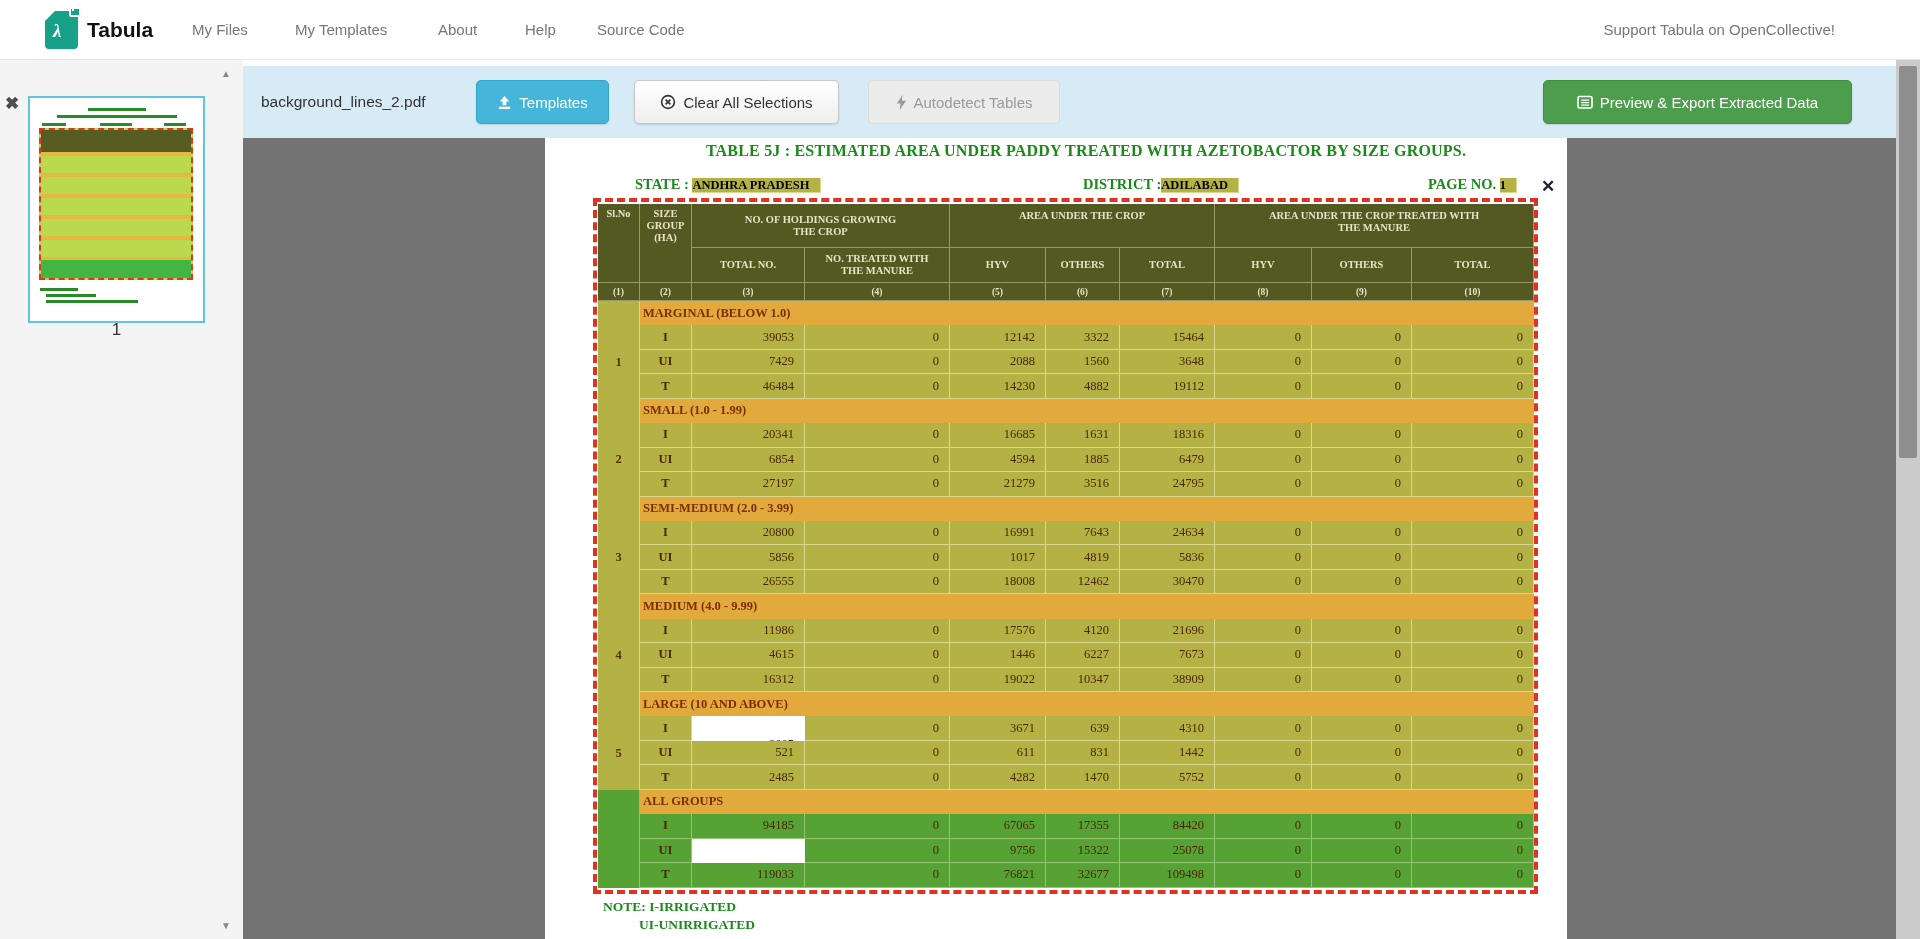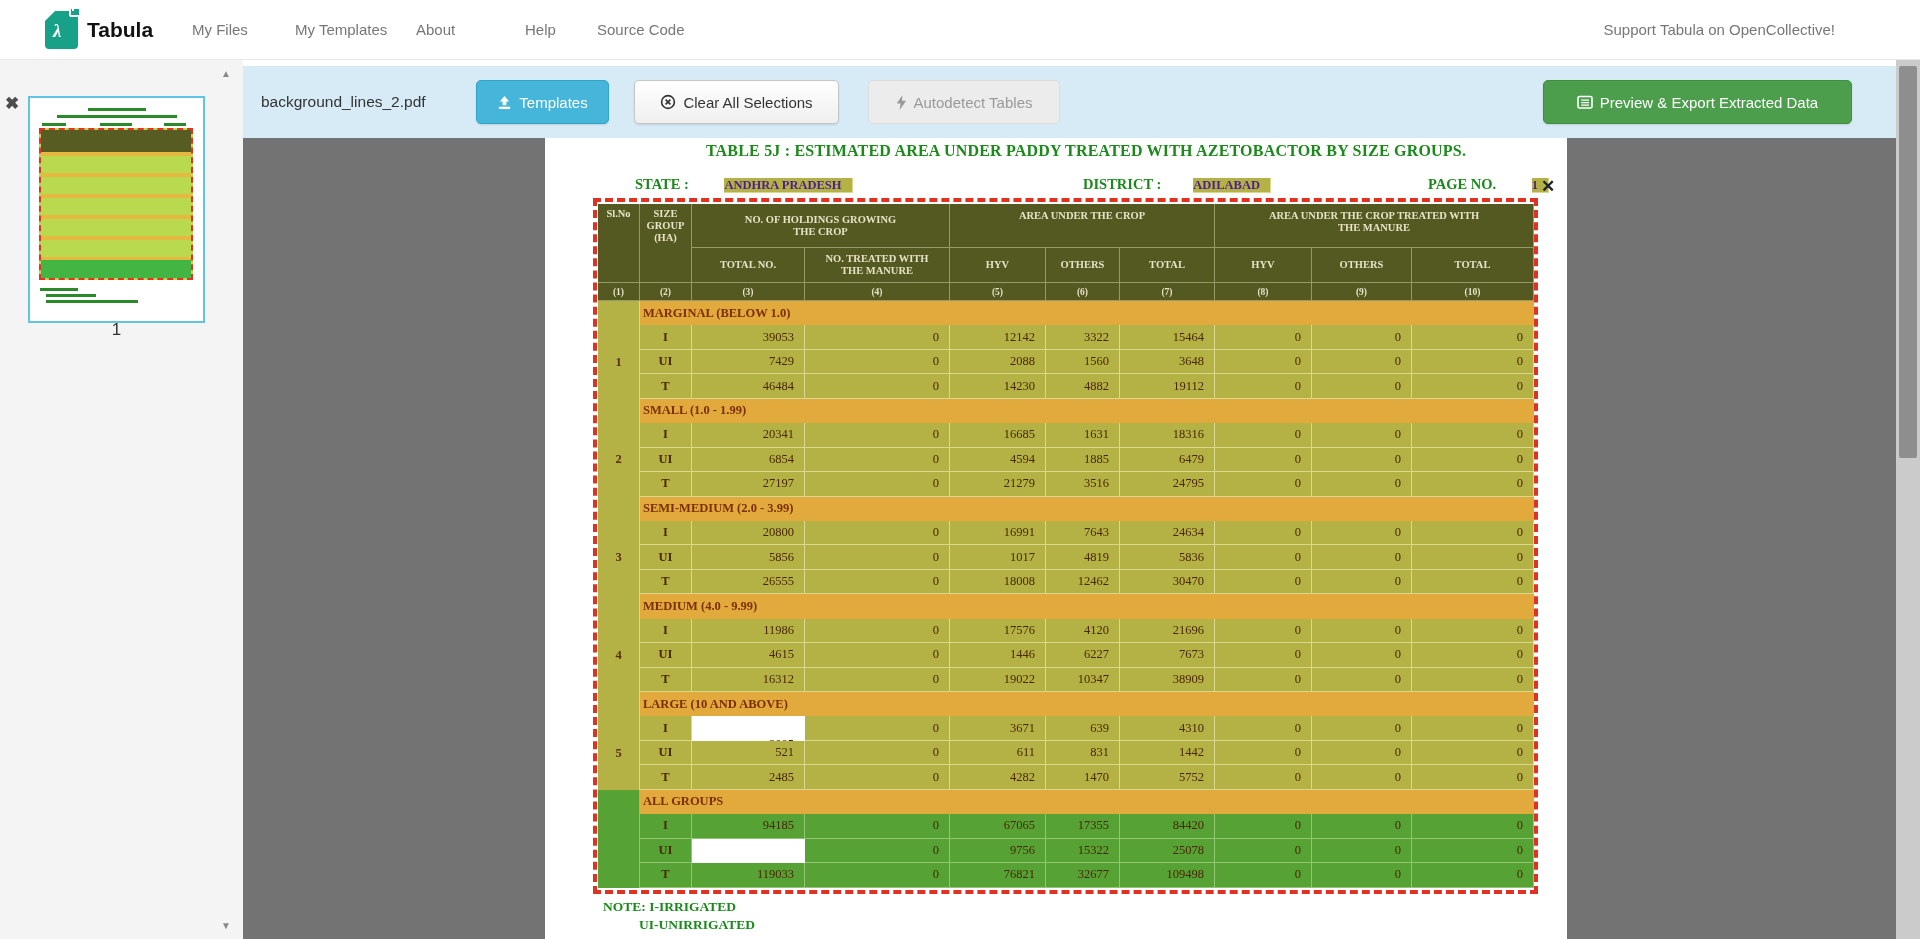--- a/index.html
+++ b/index.html
@@ -57,21 +57,21 @@
   #btn-export { left:1300px; width:309px; background:#4c9e4c; border:1px solid #3f8f3f; color:#fff; }
 
   
   #viewer { left:243px; top:138px; width:1653px; height:801px; background:#737373; z-index:1; }
   #pdf-page { left:302px; top:0; width:1022px; height:801px; background:#fff;
               font-family:"Liberation Serif", serif; }
 
   #doc-title { left:0; top:4px; width:100%; text-align:center; text-indent:60px;
                color:#1b8a1b; font-weight:700; font-size:16px; letter-spacing:.2px; white-space:nowrap; }
   .meta { top:38px; font-size:14.5px; font-weight:700; white-space:nowrap; }
-  .meta .lbl { color:#1b8a1b; } .meta .val { color:#4c1d95;margin-left:32px; }
+  .meta .lbl { color:#1b8a1b; } .meta .val { color:#000000; }
   #sel-close { left:996px; top:38px; color:#1b2430; font-size:17px; font-weight:700; cursor:pointer; z-index:9; }
 
   
   #dtable { left:53px; top:66px; width:936px; height:686px; font-family:"Liberation Serif", serif; }
   #thead, .tgroup { display:grid; grid-template-columns:42px 52px 113px 145px 96px 74px 95px 97px 100px 122px; }
   #thead { grid-template-rows:44px 35px 18px; background:#545921; }
   .hc { border-right:1px solid rgba(235,230,190,.45); border-bottom:1px solid rgba(235,230,190,.45);
         color:#e7e3c6; font-weight:700; font-size:10.5px; display:flex; flex-direction:column;
         align-items:center; justify-content:center; text-align:center; line-height:12px; padding:1px 2px; }
   .hc.nums { font-size:9.5px; }
@@ -106,21 +106,21 @@
     <div id="brand" class="abs">
       <div id="logo">
         <div class="fold"></div>
         <div class="lock"></div>
         <div class="glyph">λ</div>
       </div>
       <span id="brand-name">Tabula</span>
     </div>
     <span class="nav-item abs" style="left:192px">My Files</span>
     <span class="nav-item abs" style="left:295px">My Templates</span>
-    <span class="nav-item abs" style="left:416px">About</span>
+    <span class="nav-item abs" style="left:438px">About</span>
     <span class="nav-item abs" style="left:525px">Help</span>
     <span class="nav-item abs" style="left:597px">Source Code</span>
     <span id="support-link" class="abs nav-item" style="top:21px">Support Tabula on OpenCollective!</span>
   </div>
 
   <div id="sidebar" class="abs">
     <span id="remove-file" class="abs">✖</span>
     <div id="thumb" class="abs">
       <div class="mini-line" style="left:58px; top:10px; width:58px;"></div>
       <div class="mini-line" style="left:27px; top:17px; width:120px;"></div>

